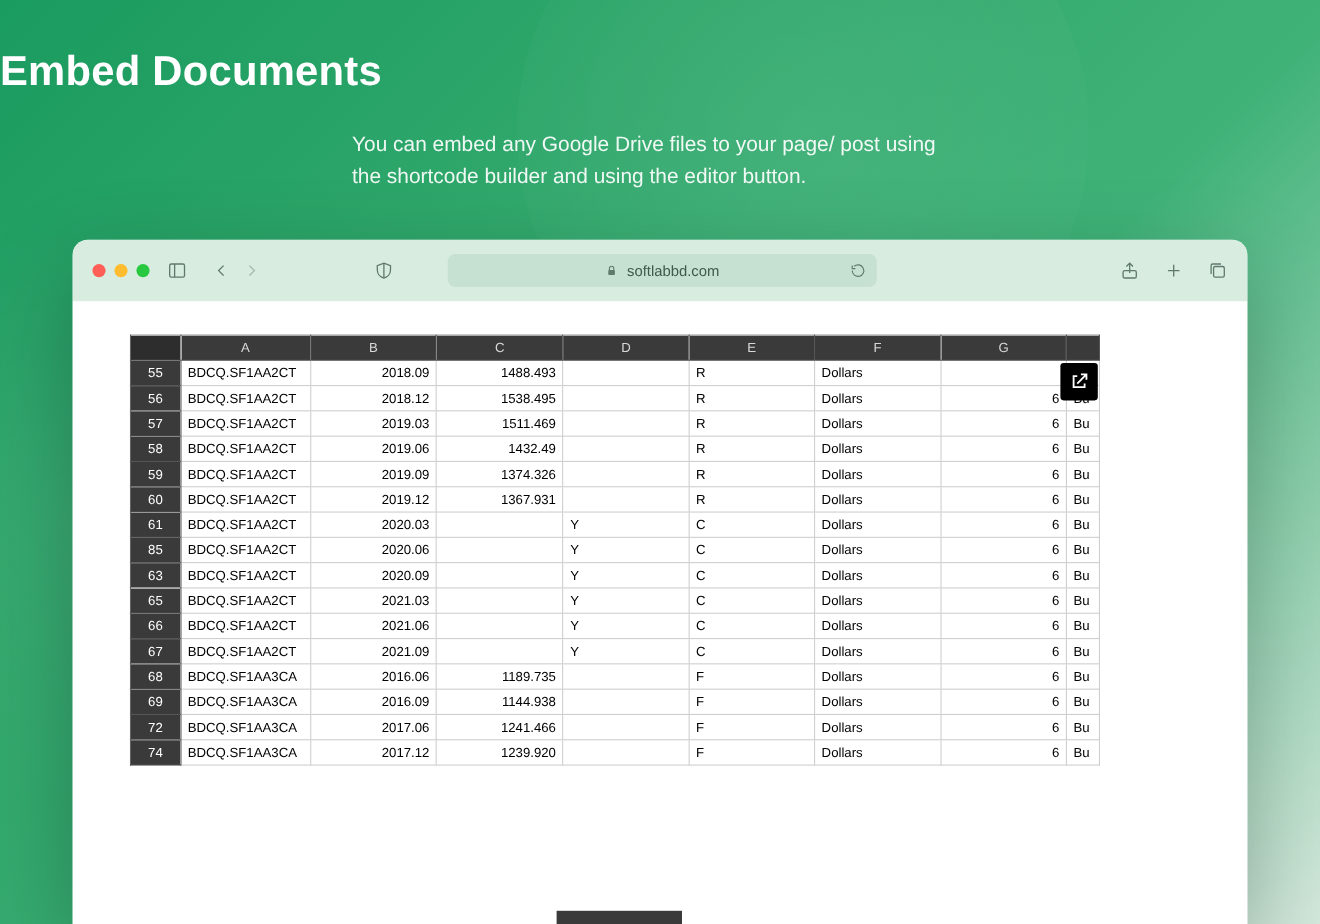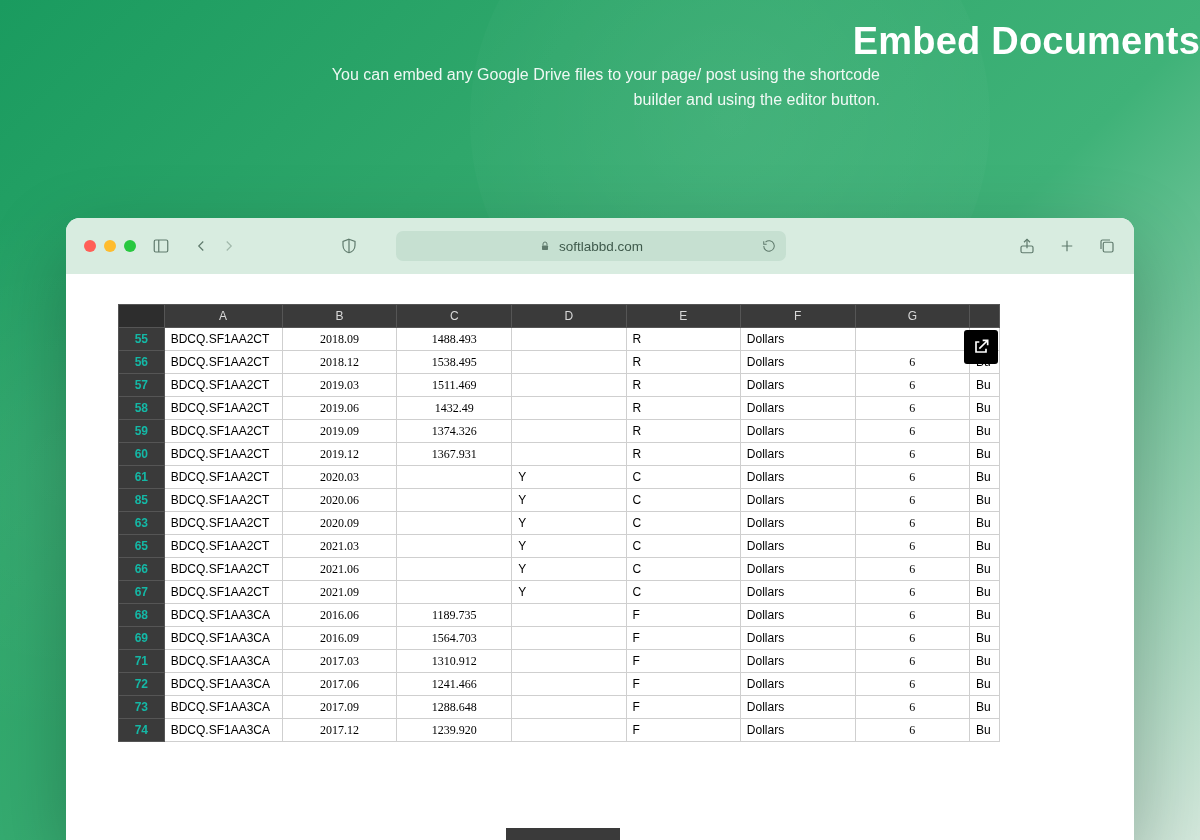--- a/index.html
+++ b/index.html
@@ -25,34 +25,34 @@
     content: "";
     position: absolute;
     width: 540px; height: 540px;
     border-radius: 50%;
     background: radial-gradient(circle, rgba(255,255,255,0.06) 0%, transparent 70%);
     top: 200px; left: -200px;
     pointer-events: none;
   }
 
   .hero {
-    text-align: right;
+    text-align: left;
     color: #fff;
-    padding-top: 20px;
+    padding-top: 44px;
     position: relative;
     z-index: 1;
   }
   .hero h1 {
     font-size: 38px;
     font-weight: 800;
     letter-spacing: 0.2px;
   }
   .hero p {
-    margin-top: 0;
-    font-size: 16px;
+    margin-top: 30px;
+    font-size: 19px;
     line-height: 1.55;
     color: rgba(255,255,255,0.92);
     max-width: 560px;
     margin-left: auto;
     margin-right: auto;
   }
 
   .browser {
     position: absolute;
     top: 218px;
@@ -89,21 +89,21 @@
   .tb-icon.dim { opacity: 0.45; }
 
   .nav-arrows { display: flex; gap: 10px; margin-left: 6px; }
 
   .shield { margin-left: 86px; }
 
   .addr {
     flex: none;
     width: 390px;
     height: 30px;
-    margin-left: 22px;
+    margin-left: 33px;
     background: #c6e0d1;
     border-radius: 7px;
     display: flex;
     align-items: center;
     justify-content: center;
     gap: 8px;
     color: #3f5a4c;
     font-size: 13.5px;
     position: relative;
   }
@@ -143,29 +143,29 @@
     background: #3a3a3a;
     color: #d8d8d8;
     font-weight: 400;
     text-align: center;
     border-color: #555;
     font-size: 12px;
   }
   .sheet thead th.corner { background:#2d2d2d; }
   .sheet tbody th.rownum {
     background: #3a3a3a;
-    color: #14b8a6;
-    font-weight: 700;
+    color: #ffffff;
+    font-weight: 400;
     text-align: center;
     border-color: #555;
     width: 46px;
     font-size: 12px;
   }
   .sheet td { background: #fff; }
-  .sheet td.num { text-align: center; font-family: Liberation Serif, serif; }
+  .sheet td.num { text-align: right; }
   .sheet td.txt { text-align: left; }
 
   .col-row { width:46px; }
   .col-A { width:118px; }
   .col-B { width:116px; }
   .col-C { width:116px; }
   .col-D { width:116px; }
   .col-E { width:116px; }
   .col-F { width:116px; }
   .col-G { width:116px; }
@@ -445,61 +445,39 @@
               <td class="txt"></td>
               <td class="txt">F</td>
               <td class="txt">Dollars</td>
               <td class="num">6</td>
               <td class="txt">Bu</td>
             </tr>
             <tr>
               <th class="rownum">69</th>
               <td class="txt">BDCQ.SF1AA3CA</td>
               <td class="num">2016.09</td>
-              <td class="num">1564.703</td>
-              <td class="txt"></td>
-              <td class="txt">F</td>
-              <td class="txt">Dollars</td>
-              <td class="num">6</td>
-              <td class="txt">Bu</td>
-            </tr>
-            <tr>
-              <th class="rownum">71</th>
-              <td class="txt">BDCQ.SF1AA3CA</td>
-              <td class="num">2017.03</td>
-              <td class="num">1310.912</td>
+              <td class="num">1144.938</td>
               <td class="txt"></td>
               <td class="txt">F</td>
               <td class="txt">Dollars</td>
               <td class="num">6</td>
               <td class="txt">Bu</td>
             </tr>
             <tr>
               <th class="rownum">72</th>
               <td class="txt">BDCQ.SF1AA3CA</td>
               <td class="num">2017.06</td>
               <td class="num">1241.466</td>
               <td class="txt"></td>
               <td class="txt">F</td>
               <td class="txt">Dollars</td>
               <td class="num">6</td>
               <td class="txt">Bu</td>
             </tr>
             <tr>
-              <th class="rownum">73</th>
-              <td class="txt">BDCQ.SF1AA3CA</td>
-              <td class="num">2017.09</td>
-              <td class="num">1288.648</td>
-              <td class="txt"></td>
-              <td class="txt">F</td>
-              <td class="txt">Dollars</td>
-              <td class="num">6</td>
-              <td class="txt">Bu</td>
-            </tr>
-            <tr>
               <th class="rownum">74</th>
               <td class="txt">BDCQ.SF1AA3CA</td>
               <td class="num">2017.12</td>
               <td class="num">1239.920</td>
               <td class="txt"></td>
               <td class="txt">F</td>
               <td class="txt">Dollars</td>
               <td class="num">6</td>
               <td class="txt">Bu</td>
             </tr>

